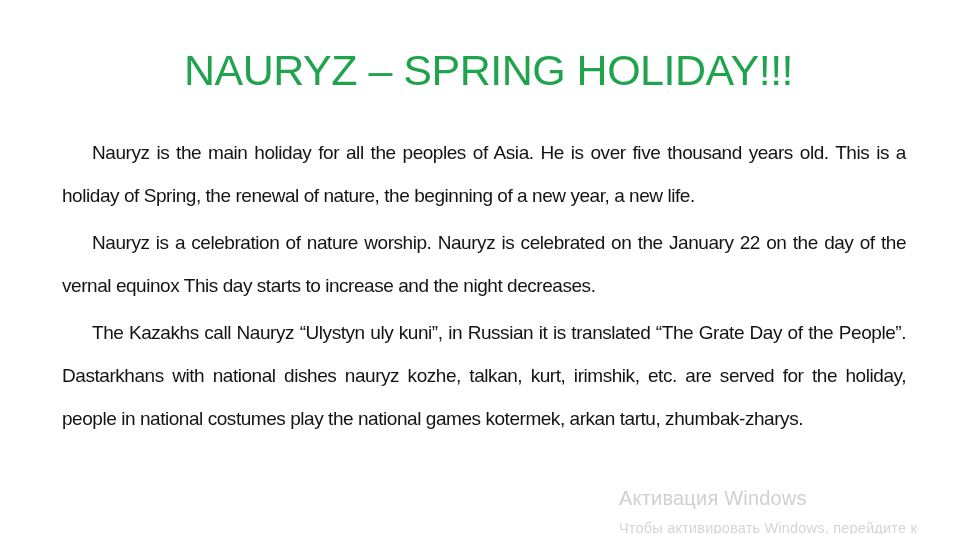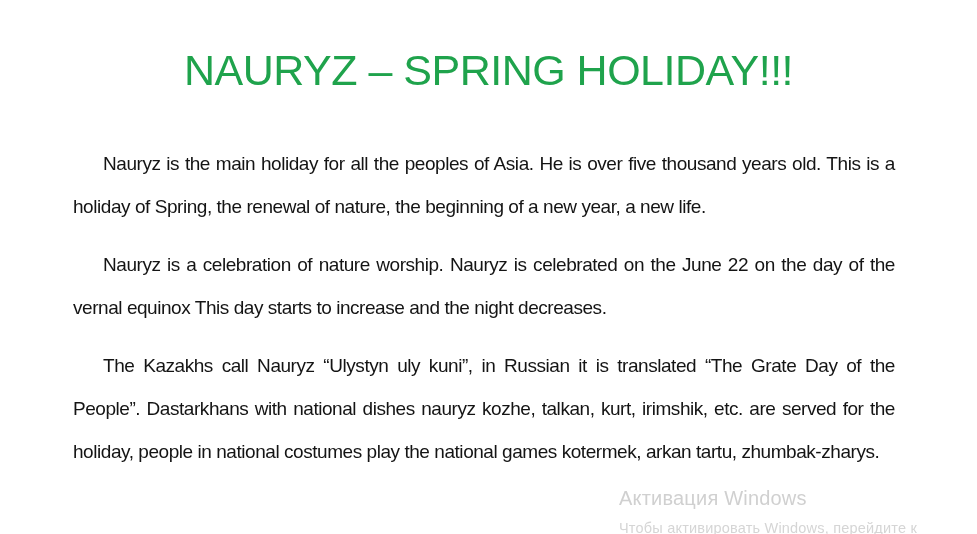--- a/index.html
+++ b/index.html
@@ -31,21 +31,21 @@
     left: 58px;
     width: 852px;
     color: #141414;
     font-size: 19px;
     letter-spacing: -0.45px;
     line-height: 43px;
     text-align: justify;
   }
   .body-text p {
     text-indent: 30px;
-    margin: 15px;
+    margin: 4px;
   }
   .watermark {
     position: absolute;
     left: 619px;
     top: 487px;
     user-select: none;
     pointer-events: none;
     letter-spacing: 0.2px;
   }
   .watermark-title {
@@ -64,21 +64,21 @@
 </style>
 </head>
 <body>
 
 <div class="slide">
 
   <h1 class="slide-title">NAURYZ – SPRING HOLIDAY!!!</h1>
 
   <div class="body-text">
     <p>Nauryz is the main holiday for all the peoples of Asia. He is over five thousand years old. This is a holiday of Spring, the renewal of nature, the beginning of a new year, a new life.</p>
-    <p>Nauryz is a celebration of nature worship. Nauryz is celebrated on the June 22 on the day of the vernal equinox  This day starts to increase and the night decreases.</p>
+    <p>Nauryz is a celebration of nature worship. Nauryz is celebrated on the January 22 on the day of the vernal equinox  This day starts to increase and the night decreases.</p>
     <p>The Kazakhs call Nauryz “Ulystyn uly kuni”, in Russian it is translated “The Grate Day of the People”. Dastarkhans with national dishes nauryz kozhe, talkan, kurt, irimshik, etc. are served for the holiday, people in national costumes play the national games kotermek, arkan tartu, zhumbak-zharys.</p>
   </div>
 
   <div class="watermark">
     <div class="watermark-title">Активация Windows</div>
     <div class="watermark-subtitle">Чтобы активировать Windows, перейдите к</div>
   </div>
 
 </div>
 

